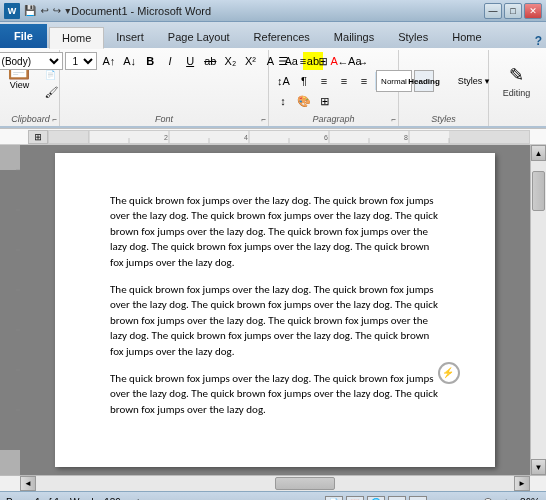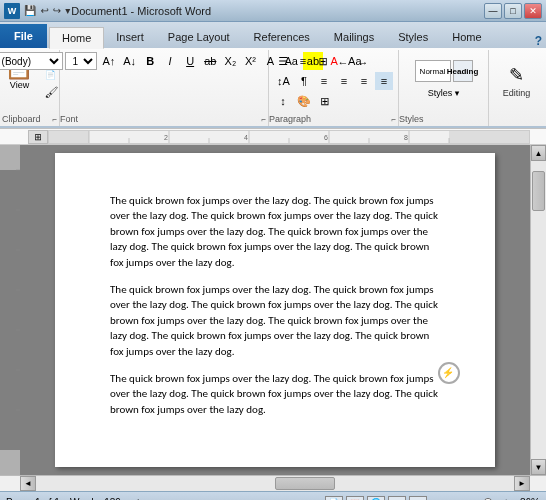--- a/index.html
+++ b/index.html
@@ -55,20 +55,22 @@
       border-bottom: 2px solid #afc2d4;
       display: flex; align-items: stretch; padding: 2px 2px 0 2px; min-height: 74px;
     }
     .ribbon-group {
       display: flex; flex-direction: column; align-items: center;
       border-right: 1px solid #d0d0d0; padding: 2px 6px 2px 6px; position: relative;
     }
     .ribbon-group:last-child { border-right: none; }
     .group-label {
       font-size: 9px; color: #555; position: absolute; bottom: 2px; width: 100%;
+      text-align: center;
+      font-style: italic;
     }
     .group-content { display: flex; align-items: flex-start; gap: 2px; flex: 1; padding-bottom: 14px; }
     .ribbon-btn-large {
       display: flex; flex-direction: column; align-items: center; justify-content: center;
       cursor: pointer; padding: 3px 5px; border-radius: 3px; font-size: 9px;
       min-width: 38px; gap: 2px;
     }
     .ribbon-btn-large .icon-large { font-size: 24px; line-height: 1; }
     .ribbon-btn-small {
       display: flex; align-items: center; justify-content: center;
@@ -237,21 +239,21 @@
           <button class="format-btn">🎨</button>
           <button class="format-btn">⊞</button>
         </div>
       </div>
       <span class="group-label">Paragraph</span>
       <span class="dialog-launcher">⌐</span>
     </div>
 
     <div class="ribbon-group" style="min-width:90px;">
       <div class="group-content" style="align-items:center;justify-content:center;">
-        <div style="display:flex;flex-direction:column;gap:2px;align-items:center;">
+        <div style="display:flex;flex-direction:row;gap:2px;align-items:center;">
           <div style="display:flex;gap:2px;">
             <div style="width:36px;height:22px;border:1px solid #aaa;background:white;font-size:8px;display:flex;align-items:center;justify-content:center;cursor:pointer;">Normal</div>
             <div style="width:20px;height:22px;border:1px solid #aaa;background:#e8eef4;font-size:8px;display:flex;align-items:center;justify-content:center;cursor:pointer;font-weight:bold;">Heading</div>
           </div>
           <div style="display:flex;gap:2px;">
             <button class="format-btn" style="width:75px;font-size:9px;">Styles ▾</button>
           </div>
         </div>
       </div>
       <span class="group-label">Styles</span>

